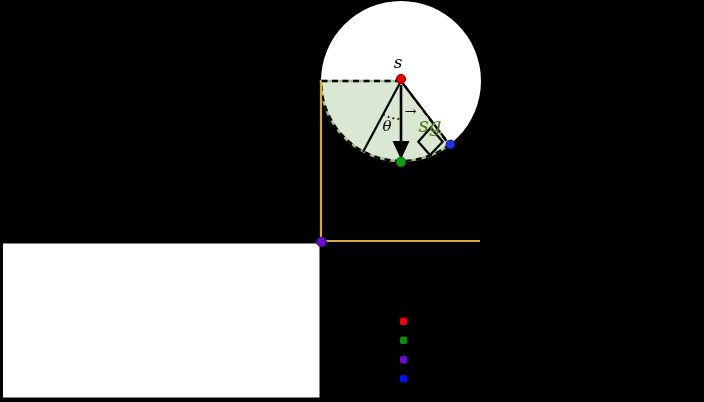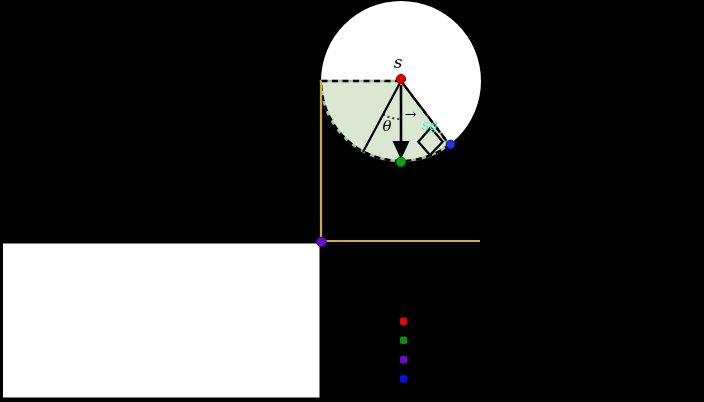--- a/index.html
+++ b/index.html
@@ -44,22 +44,22 @@
   }
   .label-vec .overarrow {
     font-style: normal;
     font-size: 14px;
     margin-bottom: -3px;
     letter-spacing: -1px;
     color: #000;
   }
   .label-vec .vecname {
     font-style: italic;
-    font-size: 14px;
-    color: #5eead4;
+    font-size: 20px;
+    color: #4d7c0f;
     font-family: "DejaVu Serif", serif;
     margin-left: 40px;
   }
 </style>
 </head>
 <body>
 
 <div class="stage">
   <svg width="704" height="402" viewBox="0 0 704 402">
 

